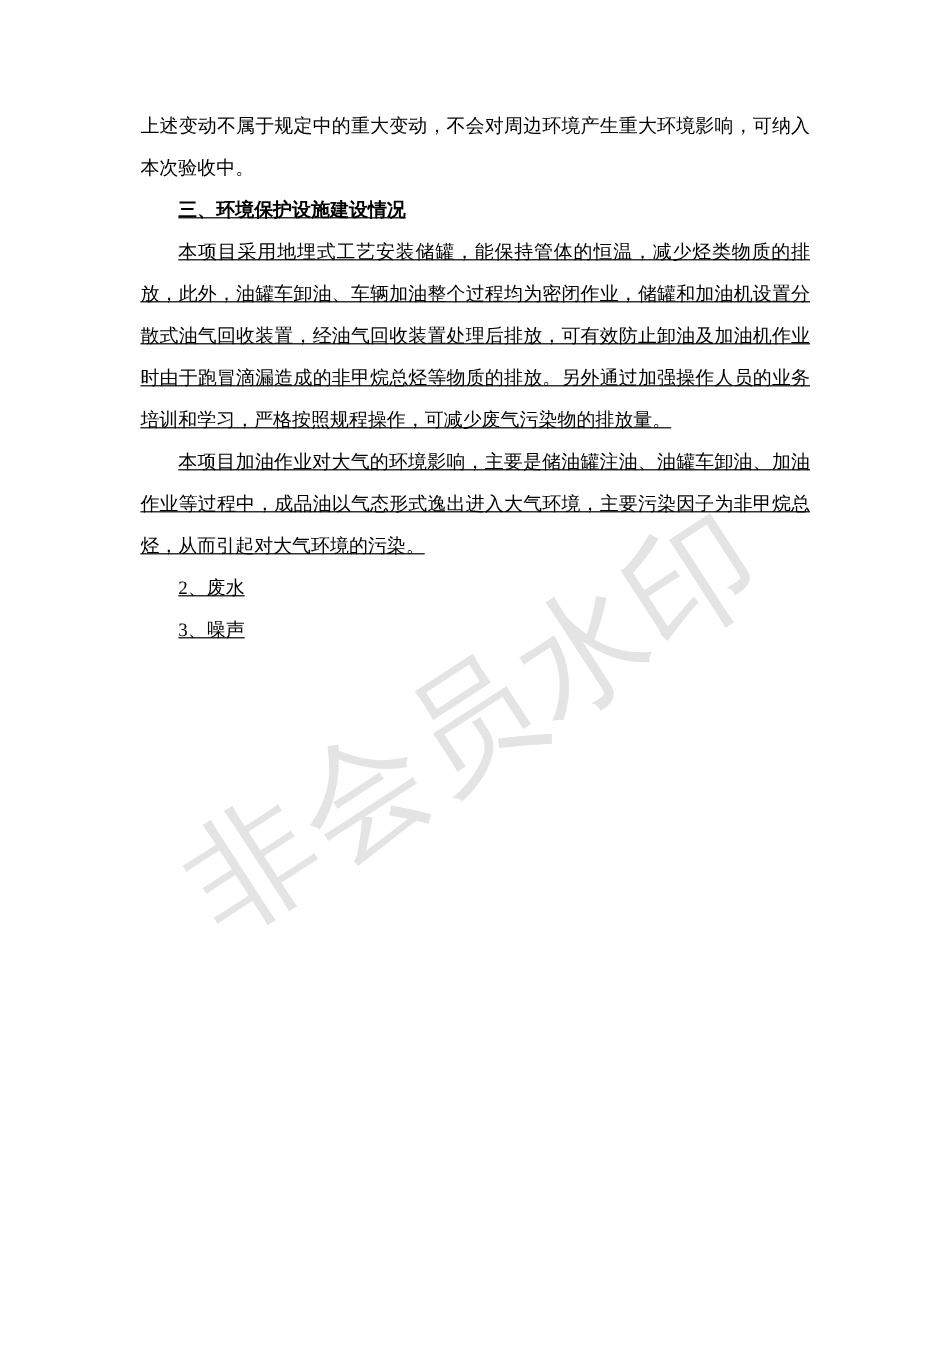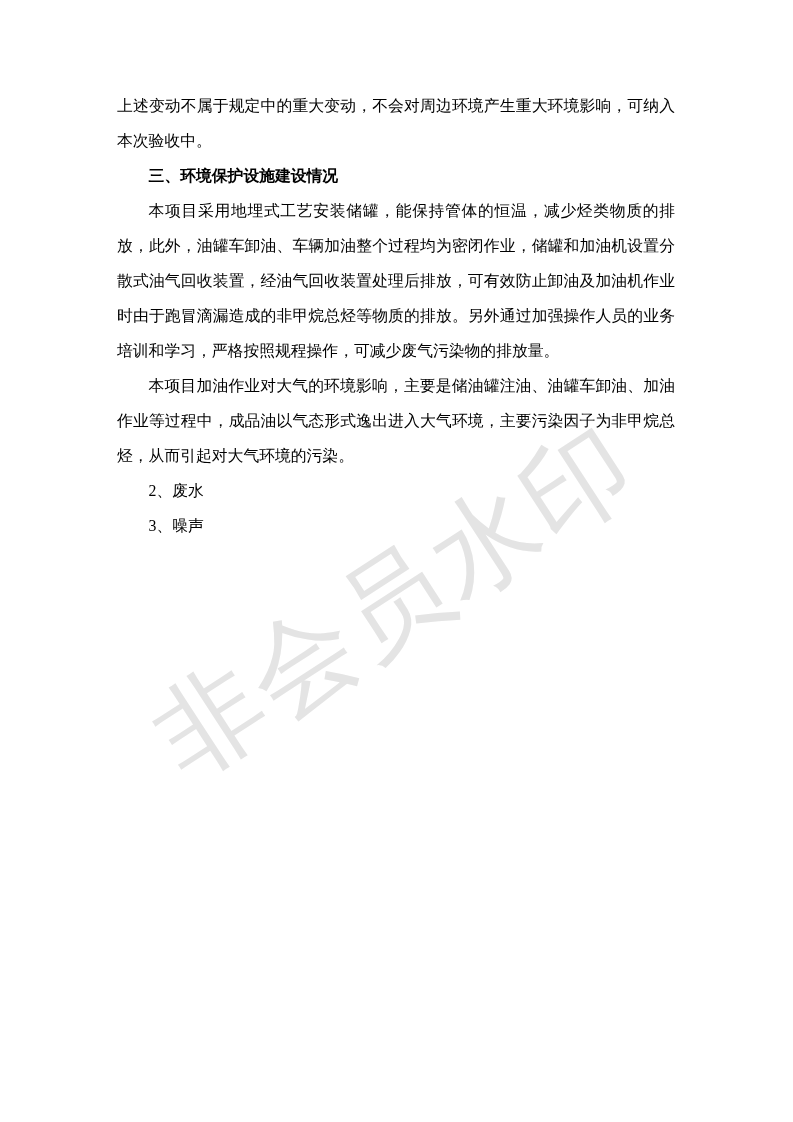--- a/index.html
+++ b/index.html
@@ -40,20 +40,21 @@
     line-height: 35px;
     text-align: justify;
     text-justify: inter-ideograph;
   }
   .content p {
     margin: 0;
     padding: 0;
   }
   .content p.indent {
     text-indent: 2em;
+    text-decoration: underline;
   }
   .content p.heading {
     font-weight: bold;
     font-family: "Liberation Sans", "DejaVu Sans", sans-serif;
   }
 </style>
 </head>
 <body>
 
 <div class="page">

